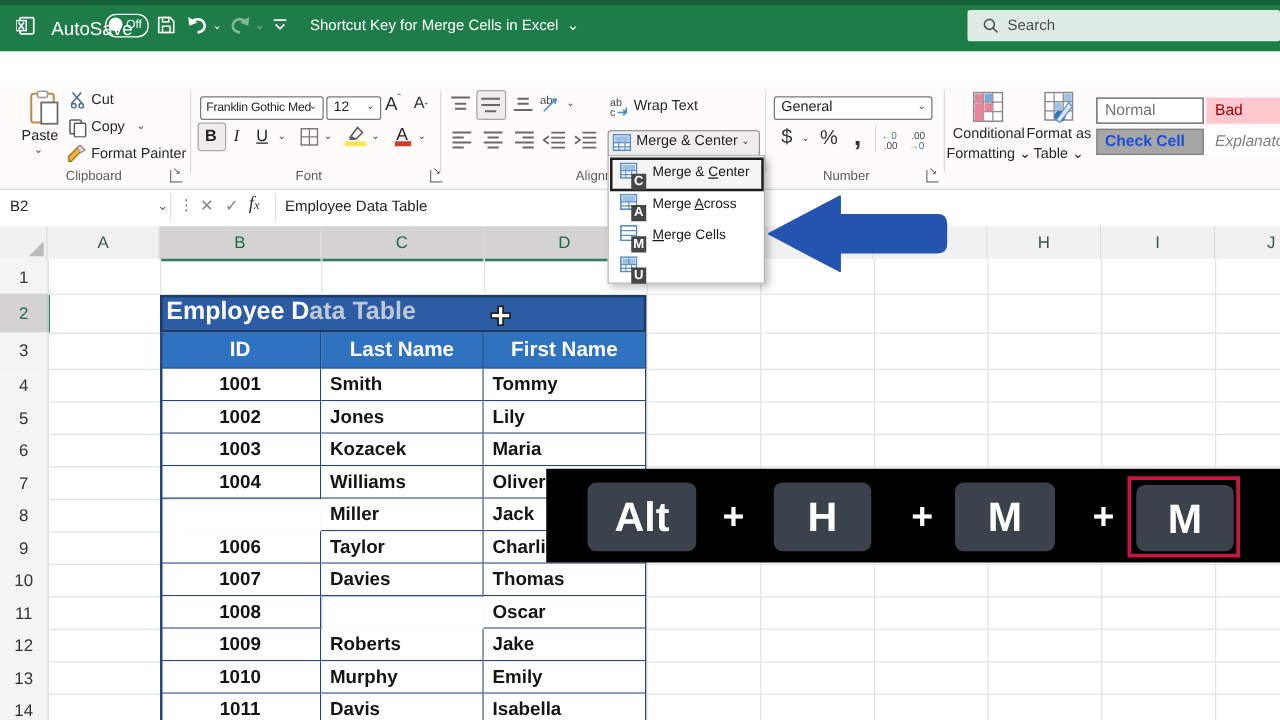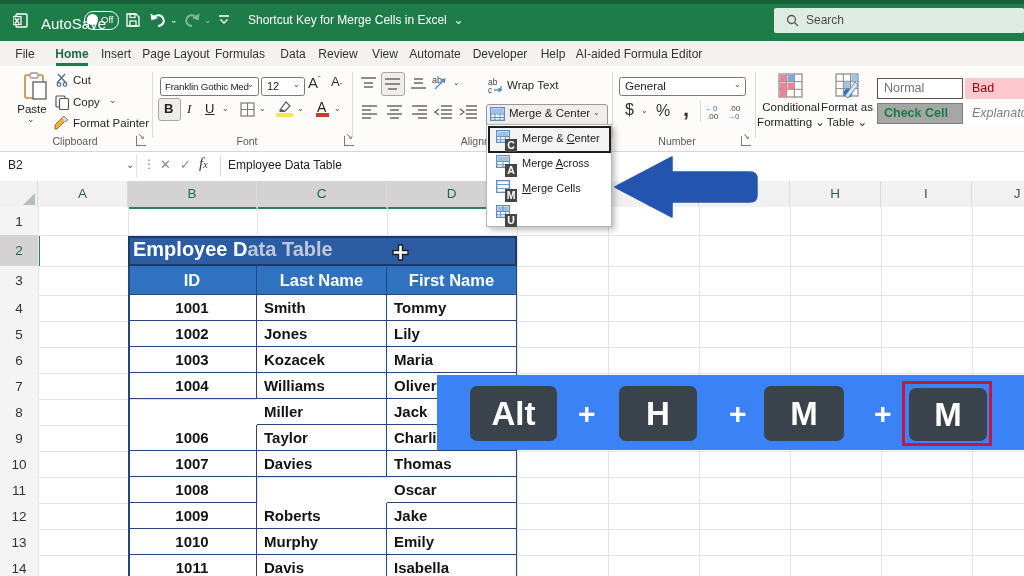--- a/index.html
+++ b/index.html
@@ -66,21 +66,21 @@
   
   #ddpanel{position:absolute;left:486px;top:124px;width:124px;height:101px;background:#fff;
            border:1px solid #b8b6b4;box-shadow:3px 3px 6px rgba(0,0,0,0.25);}
   .dditem{position:absolute;left:2px;width:118px;height:23px;font-size:11px;color:#1a1a1a;}
   .dditem .txt{position:absolute;left:33px;top:5px;white-space:nowrap;}
   .keytip{position:absolute;left:18px;top:13px;width:12px;height:13px;background:#484644;color:#fff;
           font-size:10.5px;font-weight:bold;text-align:center;line-height:13px;z-index:3;}
   .mcicon{position:absolute;left:9px;top:4px;width:14px;height:13px;}
 
   
-  #banner{position:absolute;left:437px;top:375px;width:587px;height:75px;background:#3b82f6;}
+  #banner{position:absolute;left:437px;top:375px;width:587px;height:75px;background:#000000;}
   .key{position:absolute;top:11px;height:55px;background:#3a424b;border-radius:7px;color:#fff;
        font-weight:bold;font-size:33px;display:flex;align-items:center;justify-content:center;}
   .plus{position:absolute;top:11px;height:55px;color:#fff;font-weight:bold;font-size:30px;
         display:flex;align-items:center;}
   #redbox{position:absolute;left:465px;top:6px;width:90px;height:65px;border:3px solid #c2173f;box-sizing:border-box;}
 </style>
 </head>
 <body>
 <div id="app">
 
@@ -117,35 +117,20 @@
     <div id="title-text">Shortcut Key for Merge Cells in Excel &nbsp;⌄</div>
     <div id="searchbox">
       <svg class="abs" style="left:12px;top:6px" width="13" height="13" viewBox="0 0 13 13">
         <circle cx="5.5" cy="5.5" r="4" fill="none" stroke="#555" stroke-width="1.3"></circle>
         <path d="M8.5 8.5 L12 12" stroke="#555" stroke-width="1.3"></path>
       </svg>
       <div class="stext">Search</div>
     </div>
   </div>
 
-  <div id="menubar">
-    <div class="tab" style="left:25px">File</div>
-    <div class="tab home" style="left:72px">Home</div>
-    <div id="home-under"></div>
-    <div class="tab" style="left:116px">Insert</div>
-    <div class="tab" style="left:176px">Page Layout</div>
-    <div class="tab" style="left:240px">Formulas</div>
-    <div class="tab" style="left:293px">Data</div>
-    <div class="tab" style="left:338px">Review</div>
-    <div class="tab" style="left:385px">View</div>
-    <div class="tab" style="left:435px">Automate</div>
-    <div class="tab" style="left:500px">Developer</div>
-    <div class="tab" style="left:553px">Help</div>
-    <div class="tab" style="left:639px">AI-aided Formula Editor</div>
-  </div>
 
   <div id="ribbon">
 
     <svg class="abs" style="left:22px;top:6px" width="28" height="28" viewBox="0 0 28 28">
       <rect x="3" y="3" width="18" height="23" rx="2" fill="none" stroke="#c18a3f" stroke-width="1.6"></rect>
       <rect x="8" y="1" width="8" height="5" rx="1.5" fill="#fdfcfb" stroke="#9a9896" stroke-width="1.3"></rect>
       <rect x="11" y="10" width="13" height="17" fill="#fff" stroke="#6b6967" stroke-width="1.4"></rect>
     </svg>
     <div class="abs rtext" style="left:9px;top:37px;width:46px;text-align:center">Paste</div>
     <div class="abs chev" style="left:27px;top:48px;font-size:9px">⌄</div>
@@ -289,21 +274,21 @@
       <circle cx="13" cy="20" r="4.5" fill="#2e75b6"></circle>
       <path d="M10 23 L20 9 L23 12 L13 25 Z" fill="#dce6f1" stroke="#5b8ec4" stroke-width="1"></path>
     </svg>
     <div class="abs rtext" style="left:847px;top:35px;transform:translateX(-50%);white-space:nowrap">Format as</div>
     <div class="abs rtext" style="left:847px;top:49px;transform:translateX(-50%);white-space:nowrap">Table ⌄</div>
     <div class="abs" style="left:877px;top:12px;width:86px;height:21px;background:#fff;border:1.5px solid #555;box-sizing:border-box"></div>
     <div class="abs" style="left:884px;top:15px;font-size:12.5px;color:#737373">Normal</div>
     <div class="abs" style="left:965px;top:12px;width:59px;height:21px;background:#ffc7ce"></div>
     <div class="abs" style="left:972px;top:15px;font-size:12.5px;color:#9c0006">Bad</div>
     <div class="abs" style="left:877px;top:37px;width:86px;height:21px;background:#a6a6a6;border:1px solid #7f7f7f;box-sizing:border-box"></div>
-    <div class="abs" style="left:884px;top:40px;font-size:12.5px;color:#15803d;font-weight:bold">Check Cell</div>
+    <div class="abs" style="left:884px;top:40px;font-size:12.5px;color:#1d4ed8;font-weight:bold">Check Cell</div>
     <div class="abs" style="left:965px;top:37px;width:59px;height:21px;background:#fff"></div>
     <div class="abs" style="left:972px;top:40px;font-size:12.5px;color:#7f7f7f;font-style:italic">Explanator</div>
   </div>
 
   <div id="fbar">
     <div class="abs" style="left:8px;top:6px;font-size:12px;color:#222">B2</div>
     <div class="abs" style="left:126px;top:7px;font-size:10px;color:#555">⌄</div>
     <div class="abs" style="left:143px;top:5px;font-size:12px;color:#777">⋮</div>
     <div class="abs" style="left:160px;top:5px;font-size:13px;color:#888">✕</div>
     <div class="abs" style="left:180px;top:5px;font-size:13px;color:#888">✓</div>

